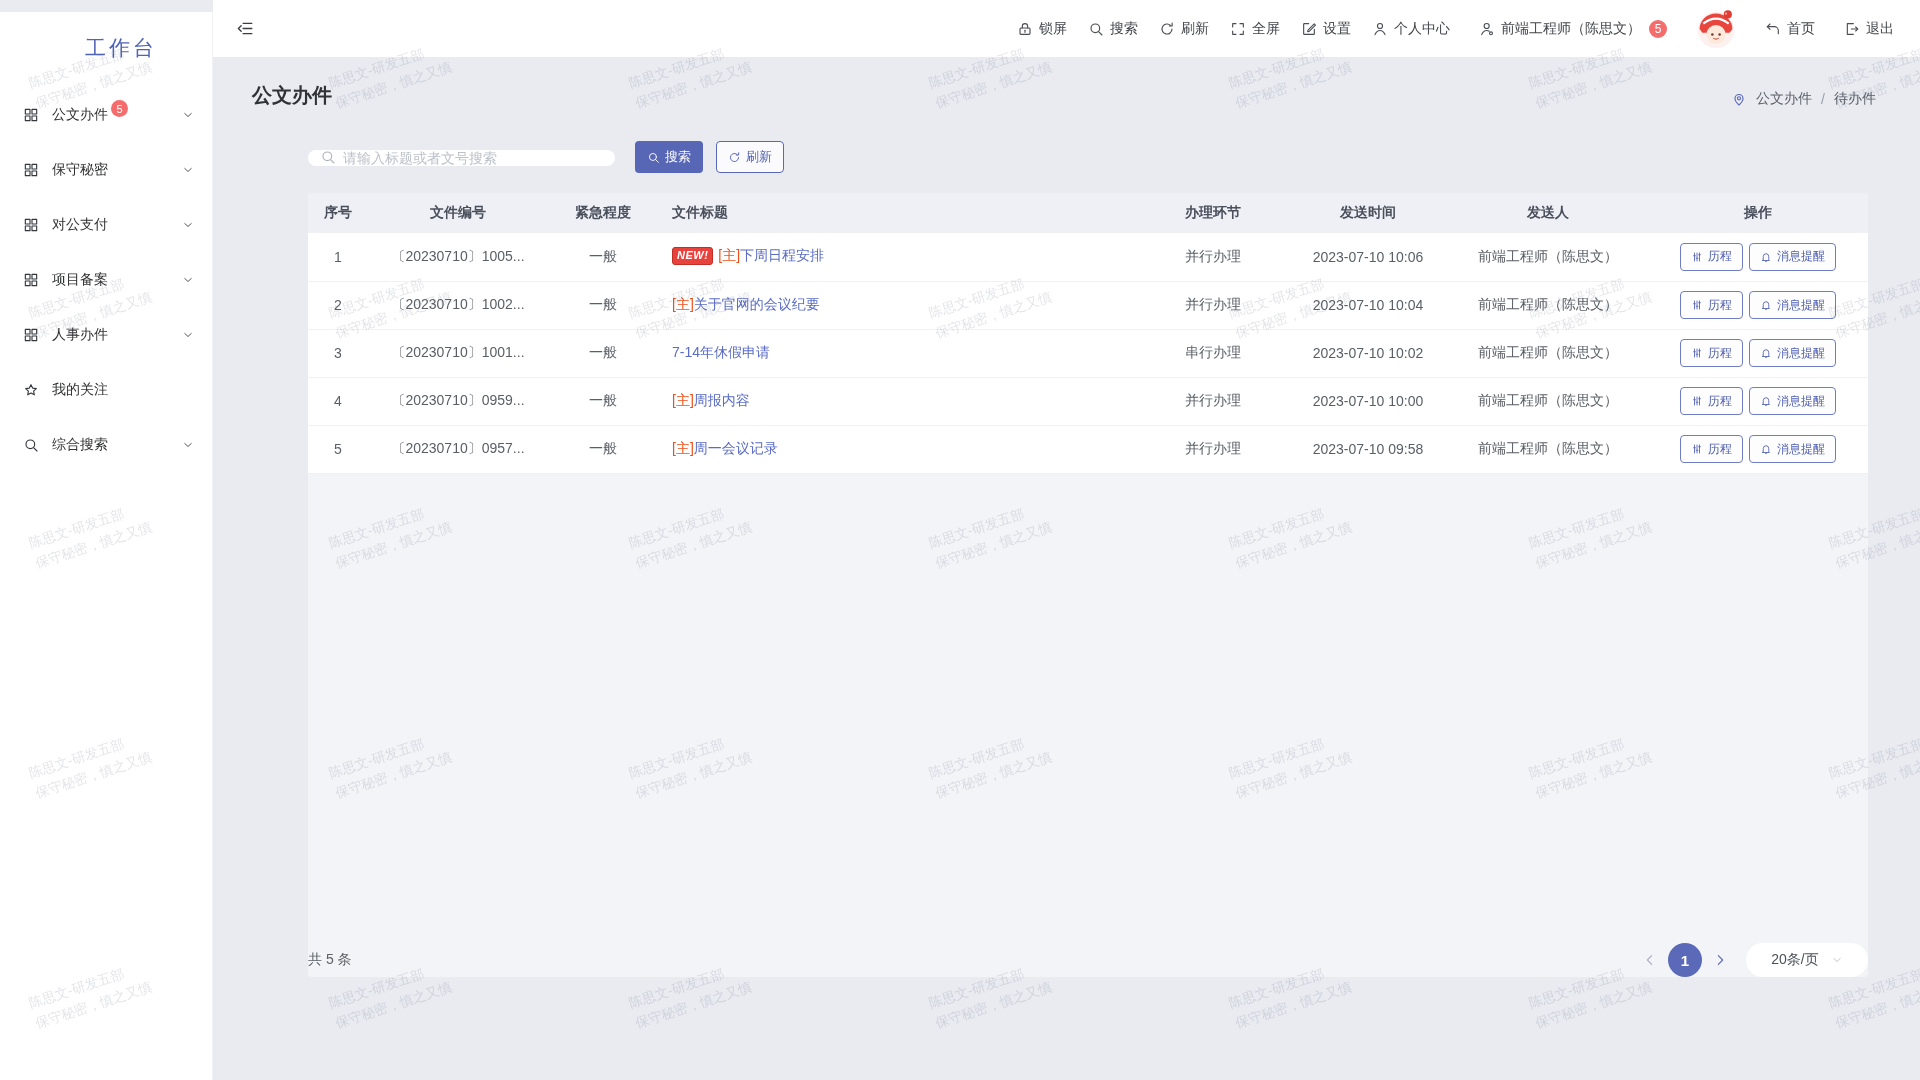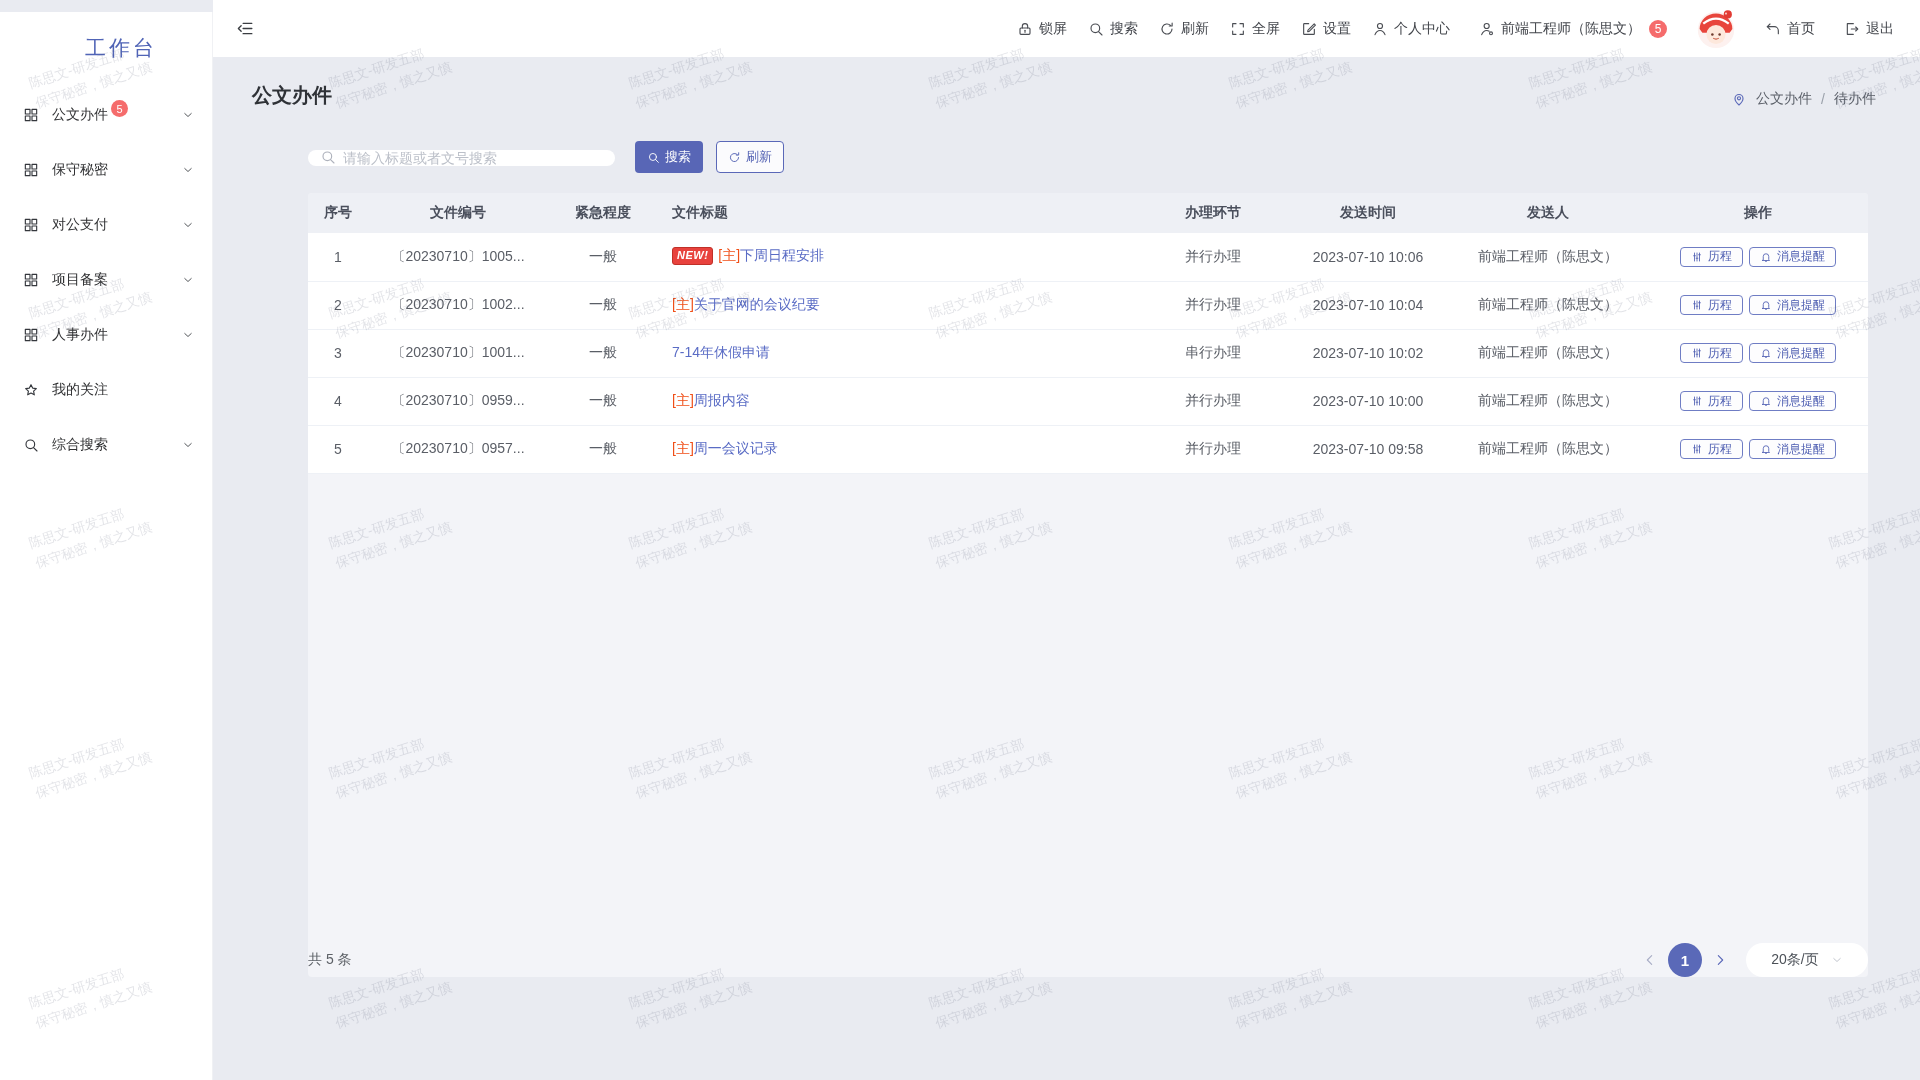--- a/index.html
+++ b/index.html
@@ -106,21 +106,21 @@
   th.c-title, td.c-title { text-align:left; padding-left:14px; }
   .tag { color:#f04f18; }
   .doc-link { color:#5a6cc5; text-decoration:none; cursor:pointer; }
   .new-badge {
     display:inline-block; background:#e8423d; border:1px solid #c03028; color:#fff;
     font-size:11px; font-weight:700; font-style:italic; line-height:1;
     padding:2px 4px 3px; border-radius:3px; margin-right:5px; letter-spacing:.5px;
     transform:translateY(-1px);
   }
   .mini-btn {
-    height:20px; padding:0 10px; border:1px solid #6f7dc4; border-radius:4px;
+    height:28px; padding:0 10px; border:1px solid #6f7dc4; border-radius:4px;
     background:#fdfdfe; color:#4f5fb2; font-size:12px; display:inline-flex;
     align-items:center; gap:5px; cursor:pointer; font-family:inherit; vertical-align:middle;
   }
   .mini-btn + .mini-btn { margin-left:6px; }
   .mini-btn .i svg { width:12px; height:12px; }
 
   .footer {
     position:absolute; left:95px; right:52px; top:885px; height:36px;
     display:flex; align-items:center;
   }

